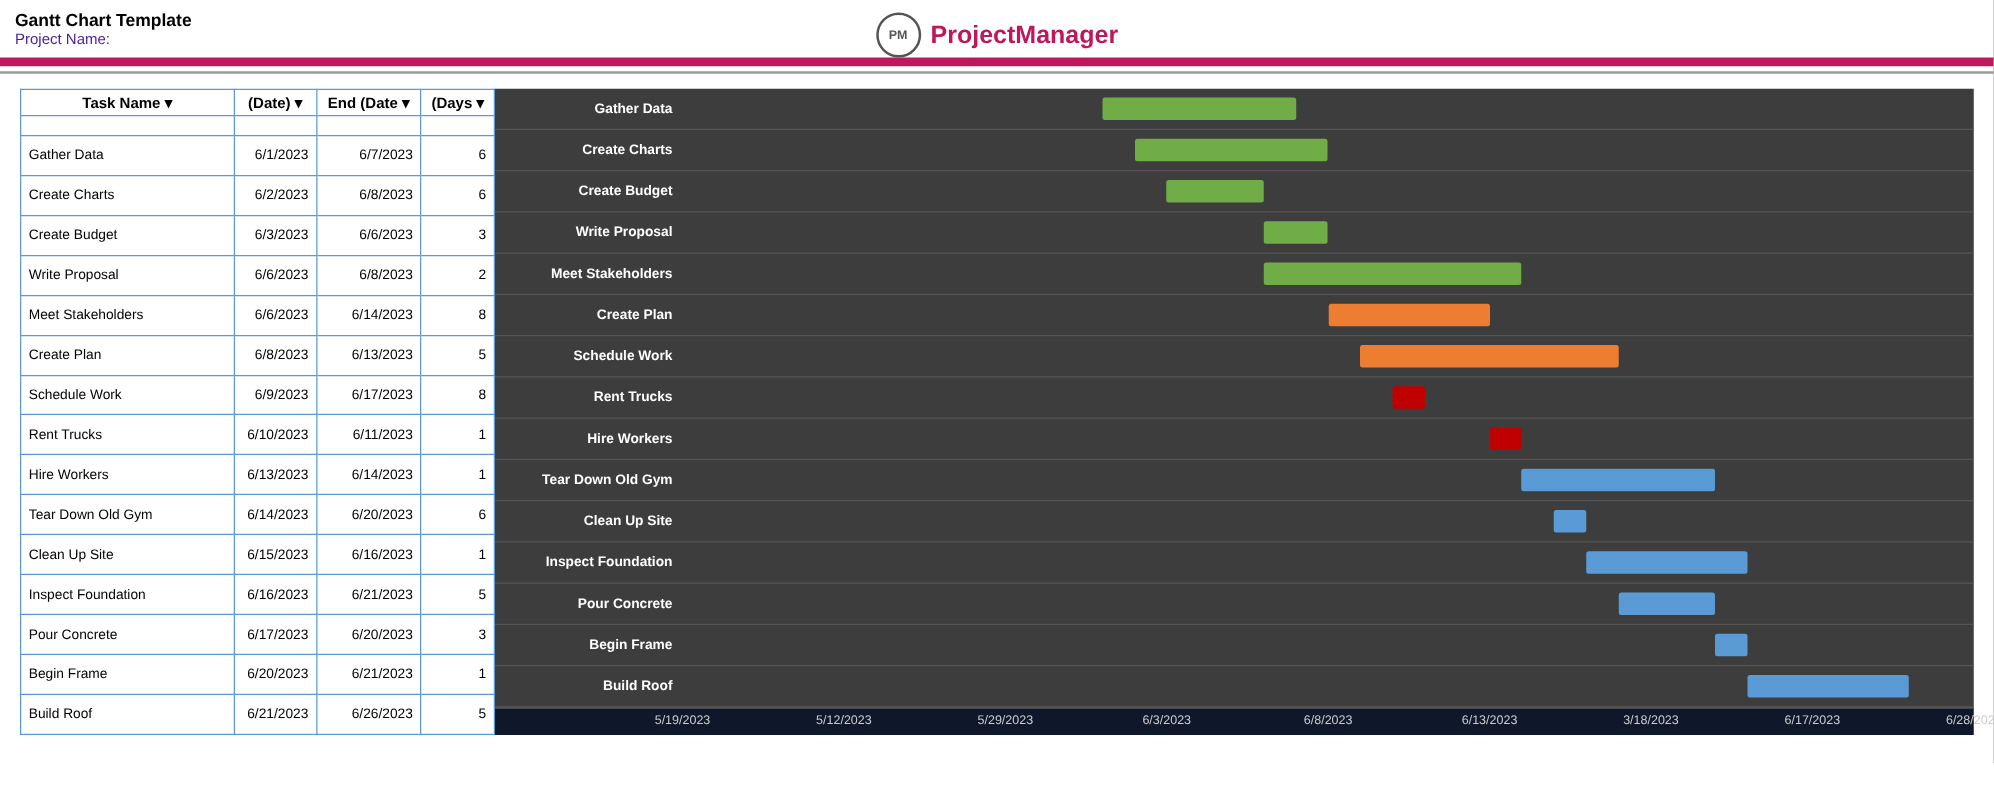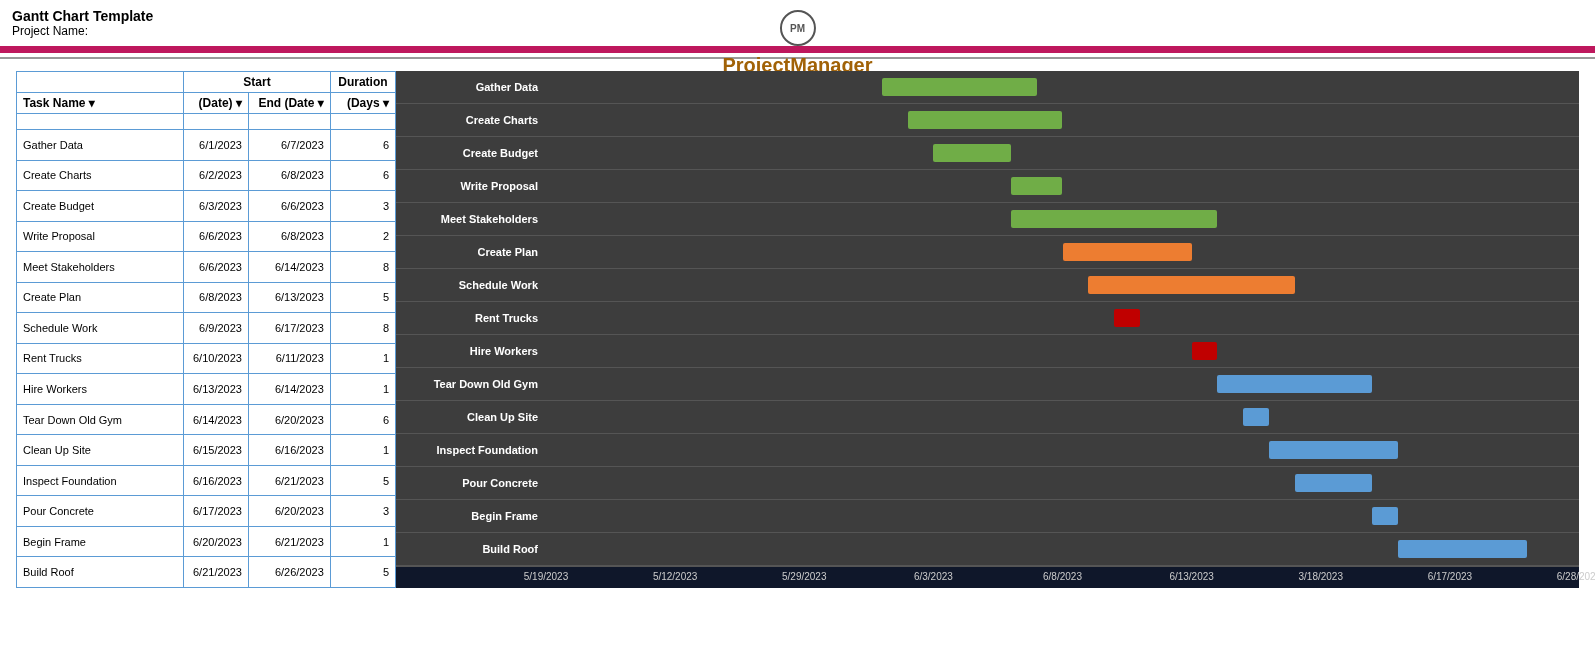--- a/index.html
+++ b/index.html
@@ -1,31 +1,31 @@
 <!DOCTYPE html>
 <html><head>
   <meta charset="utf-8">
   <style>
     * { box-sizing: border-box; margin: 0; padding: 0; }
     body { font-family: Arial, sans-serif; background: #fff; font-size: 12px; }
 
     .header { padding: 8px 12px; border-bottom: 7px solid #be185d; }
     .header h1 { font-size: 14px; font-weight: bold; }
-    .header .project-name { font-size: 12px; color: #000000; }
+    .header .project-name { font-size: 12px; color: #4c1d95; }
 
     .logo-area {
       position: absolute; top: 10px; left: 50%; transform: translateX(-50%);
-      display: flex; align-items: center; gap: 8px; flex-direction: column;
+      display: flex; align-items: center; gap: 8px;
     }
     .logo-circle {
       width: 36px; height: 36px; border-radius: 50%; border: 2px solid #555;
       display: flex; align-items: center; justify-content: center;
       font-size: 10px; font-weight: bold; color: #555;
     }
-    .logo-text { font-size: 20px; font-weight: bold; color: #a16207; }
+    .logo-text { font-size: 20px; font-weight: bold; color: #be185d; }
 
     .top-divider { border: none; border-top: 2px solid #999; margin: 4px 0; }
 
     .main-content { display: flex; padding: 8px 16px; gap: 0; }
 
     
     .task-table {
       border: 1px solid #5b9bd5;
       border-collapse: collapse;
       min-width: 380px;
@@ -132,25 +132,20 @@
     </div>
     <div class="logo-text">ProjectManager</div>
   </div>
 
   <hr class="top-divider">
 
   <div class="main-content">
 
     <table class="task-table">
       <thead>
-        <tr>
-          <th></th>
-          <th colspan="2">Start</th>
-          <th>Duration</th>
-        </tr>
         <tr>
           <th>Task Name ▾</th>
           <th>(Date) ▾</th>
           <th>End (Date ▾</th>
           <th>(Days ▾</th>
         </tr>
       </thead>
       <tbody id="task-tbody">
         <tr class="empty-row">
           <td></td>

